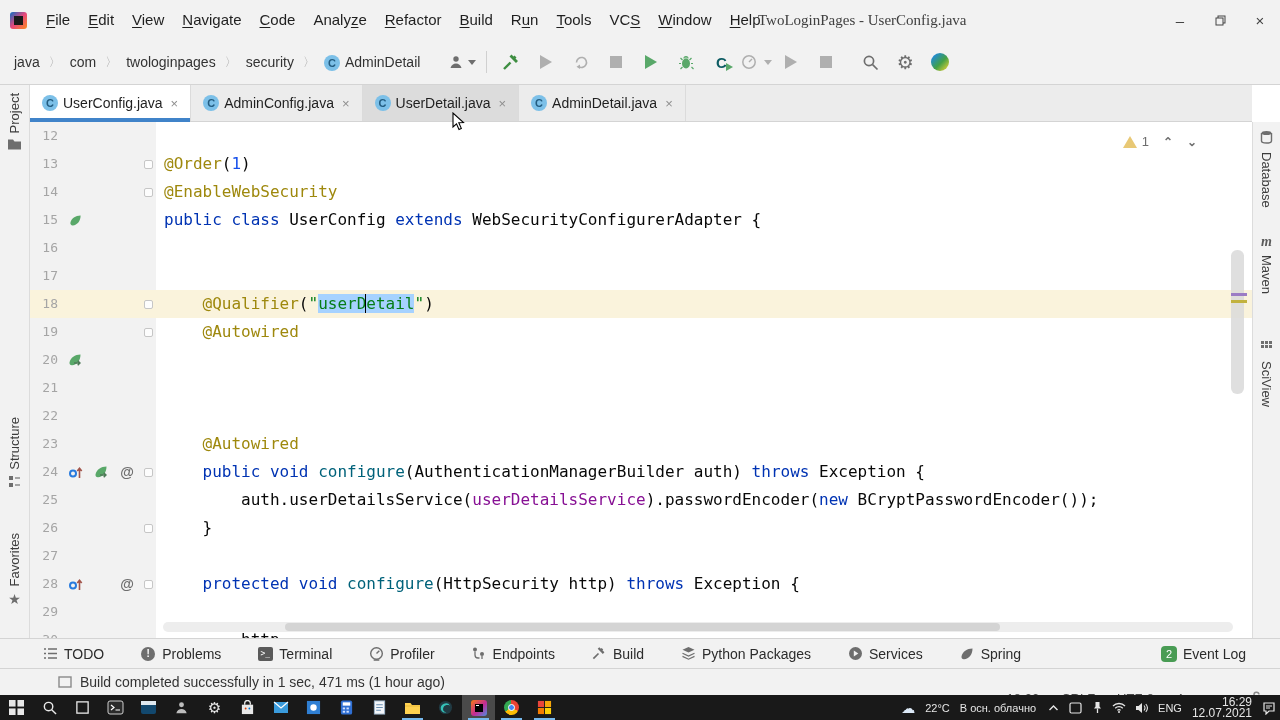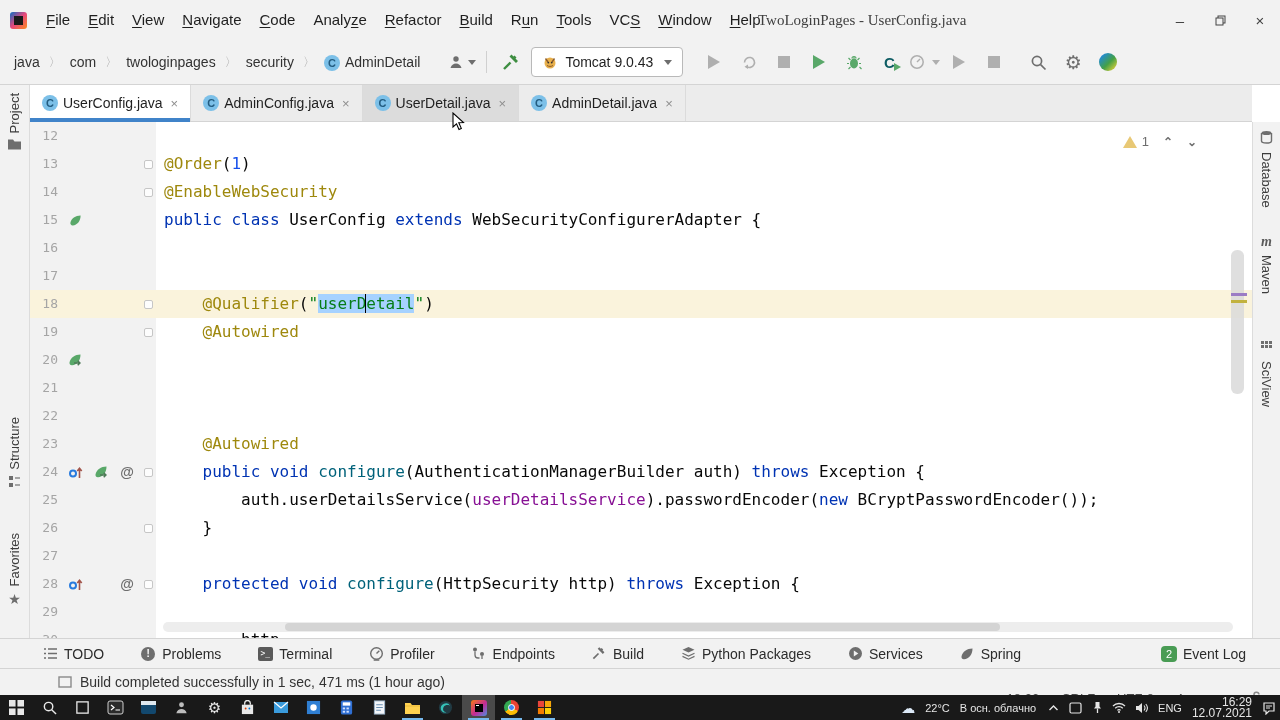--- a/index.html
+++ b/index.html
@@ -165,31 +165,20 @@
         </svg>
       <span class="caret-down"></span>
     </div>
     <div class="tb-sep"></div>
     <div class="tb-act">
       <svg width="19" height="19" viewBox="0 0 19 19">
           <path d="M3 16l6.5-6.5" stroke="#3E8E41" stroke-width="2.4" fill="none"></path>
           <path d="M8.5 3.5l6.5 6.5 2-2-2.5-2.5 1-1-2-2-1 1L10.5 1.5z" fill="#3E8E41"></path>
         </svg>
     </div>
-    <div class="run-combo">
-      <svg width="16" height="16" viewBox="0 0 16 16">
-          <circle cx="8" cy="9" r="5.5" fill="#E8B04C"></circle>
-          <path d="M3.5 4.5L6 8M12.5 4.5L10 8" stroke="#8B5A2B" stroke-width="1.4" fill="none"></path>
-          <circle cx="6.3" cy="8.6" r=".9" fill="#333"></circle>
-          <circle cx="9.7" cy="8.6" r=".9" fill="#333"></circle>
-          <path d="M5 11.5c2 1.2 4 1.2 6 0" stroke="#8B5A2B" fill="none"></path>
-        </svg>
-      <span>Tomcat 9.0.43</span>
-      <span class="caret-down"></span>
-    </div>
     <div class="tb-actions">
         <div class="tb-act">
           <span class="tri play-g"></span>
         </div>
         <div class="tb-act">
           <svg width="17" height="17" viewBox="0 0 17 17">
             <path d="M3.5 8.5a5 5 0 1 1 1.8 3.8" fill="none" stroke="#AFAFAF" stroke-width="1.6"></path>
             <path d="M7 15l-3.5-2.2L7 10.5z" fill="#AFAFAF"></path>
           </svg>
         </div>

